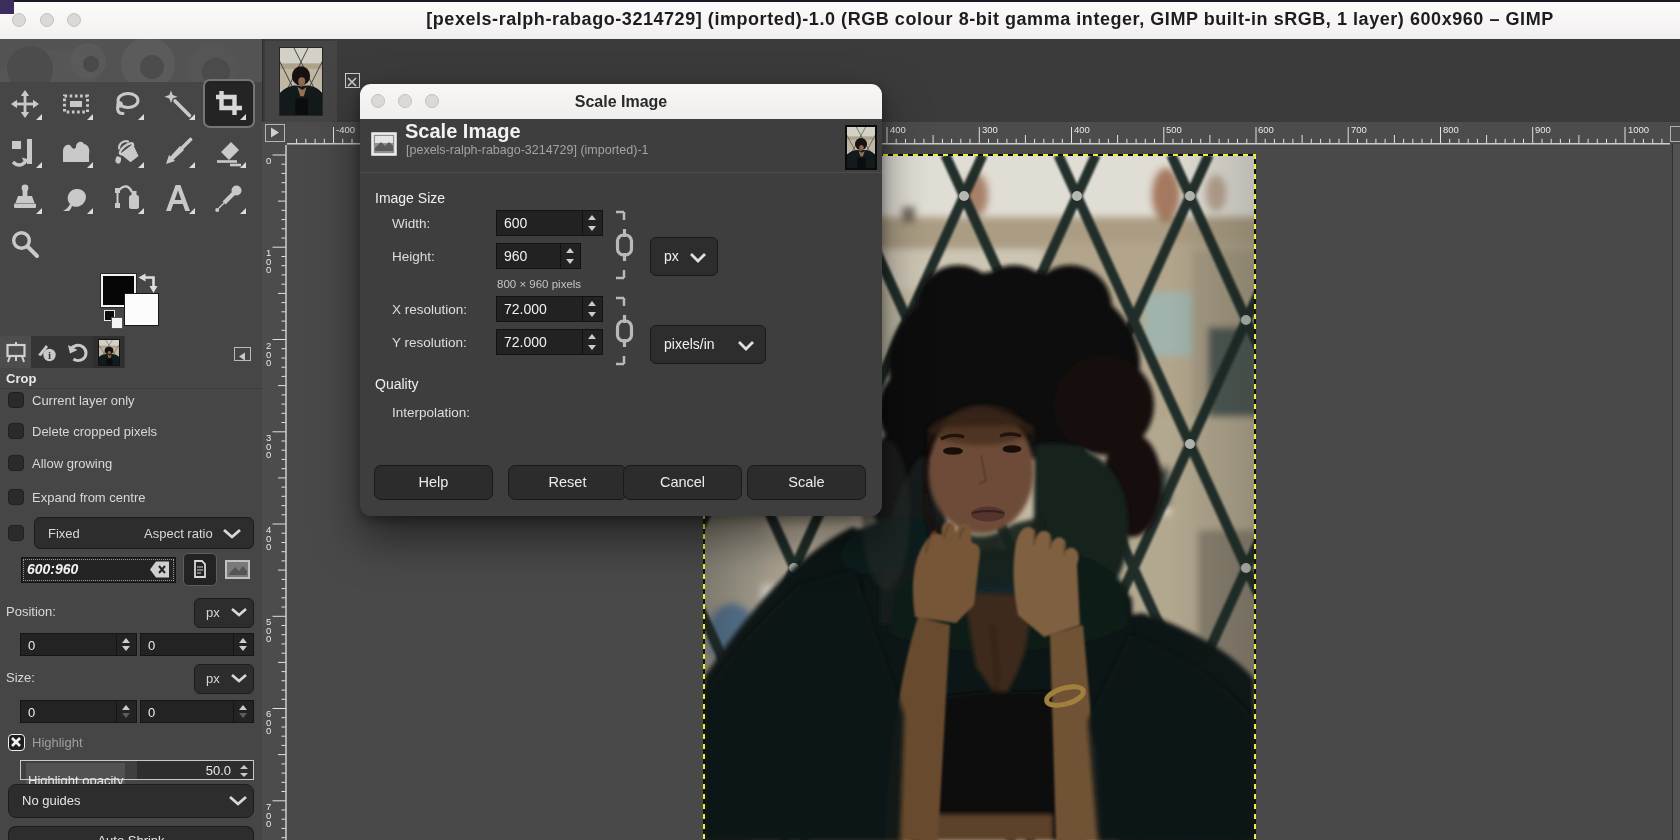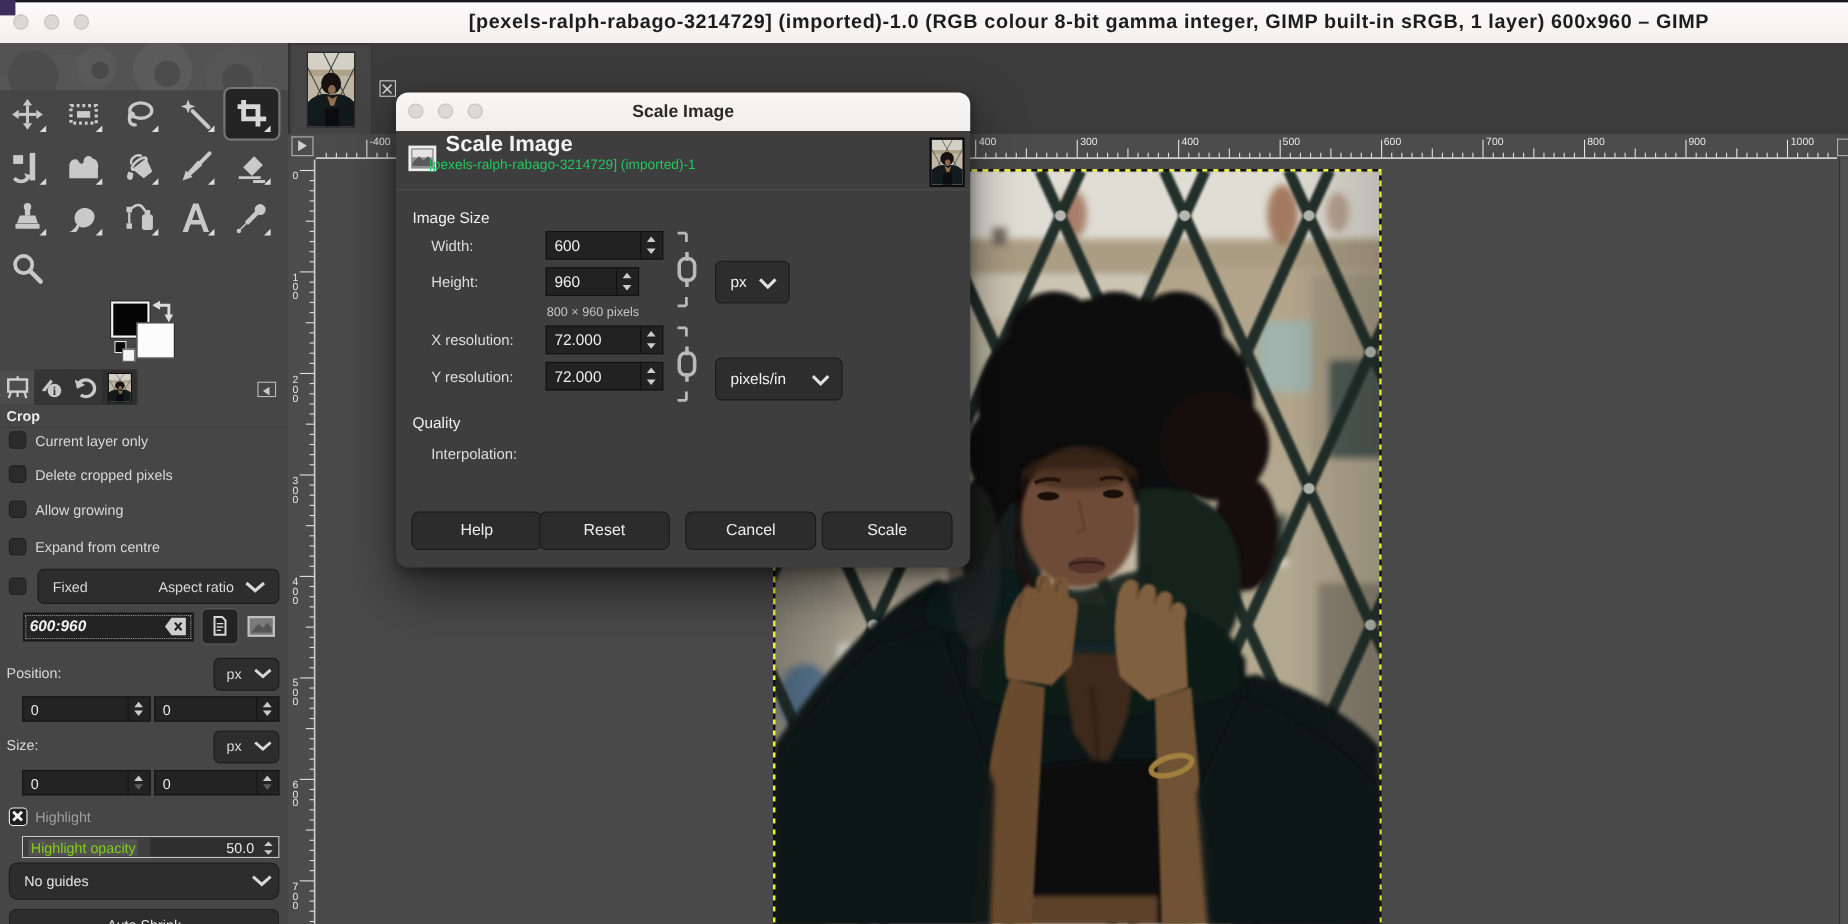--- a/index.html
+++ b/index.html
@@ -866,21 +866,21 @@
     </div>
 
 <div class="abs" style="left:8px;top:695px;width:17px;height:17px;background:#1e1e1e;border:1.5px solid #f0f0f0;border-radius:4px">
   <svg width="14" height="14">
         <path d="M3,3 L11,11 M11,3 L3,11" stroke="#f2f2f2" stroke-width="2.6"></path>
       </svg></div>
 <div class="lbl" style="left:32px;top:696px;color:#9f9f9f">Highlight</div>
 
 <div class="abs" style="left:20px;top:721px;width:234px;height:20px;background:#2e2e2e;border:1px solid #c9c9c9">
   <div style="position:absolute;left:0;top:0;width:50%;height:100%;background:#3f3f3f"></div>
-  <div style="position:absolute;left:5px;top:2px;font-size:13px;color:#84cc16;background:rgba(255,255,255,0.10);padding:0 2px">Highlight opacity</div>
+  <div style="position:absolute;left:5px;top:2px;font-size:13px;color:#e5e5e5;background:rgba(255,255,255,0.10);padding:10px 2px">Highlight opacity</div>
   <div style="position:absolute;right:22px;top:2px;font-size:13px;color:#e8e8e8">50.0</div>
   <svg style="position:absolute;right:3px;top:3px" width="12" height="14">
         <path d="M2,5 L6,1 L10,5 Z M2,9 L6,13 L10,9 Z" fill="#c9c9c9"></path>
       </svg>
 </div>
 
 <div class="abs btn" style="left:8px;top:745px;width:246px;height:34px;border-radius:8px"></div>
 <div class="lbl" style="left:22px;top:754px;color:#e5e5e5">No guides</div>
 <svg class="abs" style="left:228px;top:756px" width="20" height="12">
       <path d="M2,2 L10,9 L18,2" stroke="#d8d8d8" stroke-width="2.8" fill="none"></path>
@@ -897,21 +897,21 @@
   <div class="tl" style="left:38px;top:10px"></div>
   <div class="tl" style="left:65px;top:10px"></div>
   <div class="abs" id="dtext">Scale Image</div>
 
   <svg class="abs" style="left:11px;top:48px" width="26" height="24">
       <rect x="1.5" y="1.5" width="23" height="21" fill="#8f8f8f" stroke="#efefef" stroke-width="2.5"></rect>
       <rect x="4" y="4" width="18" height="7" fill="#e4e4e4"></rect>
       <path d="M4,16 L10,10 L14,14 L18,10 L22,14 V19 H4 Z" fill="#5a5a5a"></path>
     </svg>
   <div class="abs" style="left:45px;top:36px;font-size:20px;font-weight:700;color:#f2f2f2">Scale Image</div>
-  <div class="abs" style="left:30px;top:59px;font-size:12.5px;color:#22c55e">[pexels-ralph-rabago-3214729] (imported)-1</div>
+  <div class="abs" style="left:46px;top:59px;font-size:12.5px;color:#a3a3a3">[pexels-ralph-rabago-3214729] (imported)-1</div>
   <div class="abs" style="left:485px;top:41px;width:32px;height:45px;border:2px solid #0b0b0b"><svg width="28" height="41" viewBox="0 0 60 96" preserveAspectRatio="none">
 <rect width="60" height="96" fill="#d3d0c6"></rect>
 <rect y="22" width="60" height="14" fill="#b0a28a"></rect>
 <rect y="30" width="60" height="30" fill="#bfb6a3"></rect>
 <g stroke="#2a3833" stroke-width="1.4" opacity="0.9">
 <line x1="-10" y1="0" x2="38" y2="96"></line>
           <line x1="20" y1="0" x2="68" y2="96"></line>
 <line x1="70" y1="0" x2="22" y2="96"></line>
           <line x1="40" y1="0" x2="-8" y2="96"></line>
 </g>
@@ -983,21 +983,21 @@
     <span style="position:absolute;left:13px;top:10px">pixels/in</span>
     <svg style="position:absolute;right:10px;top:14px" width="18" height="12">
         <path d="M2,2 L9,9 L16,2" stroke="#e0e0e0" stroke-width="2.8" fill="none"></path>
       </svg>
     </div>
 
   <div class="dbold" style="left:15px;top:292px">Quality</div>
   <div class="dlbl" style="left:32px;top:321px">Interpolation:</div>
 
   <div class="dbtn" style="left:14px">Help</div>
-  <div class="dbtn" style="left:130px">Reset</div>
+  <div class="dbtn" style="left:148px">Reset</div>
   <div class="dbtn" style="left:263px">Cancel</div>
   <div class="dbtn" style="left:387px">Scale</div>
 </div>
 
 <div class="abs" id="titlebar"></div>
 <div class="abs" id="topline"></div>
 <div class="abs" id="corner"></div>
 <div class="tl" style="left:12px"></div>
 <div class="tl" style="left:40px"></div>
 <div class="tl" style="left:67px"></div>

